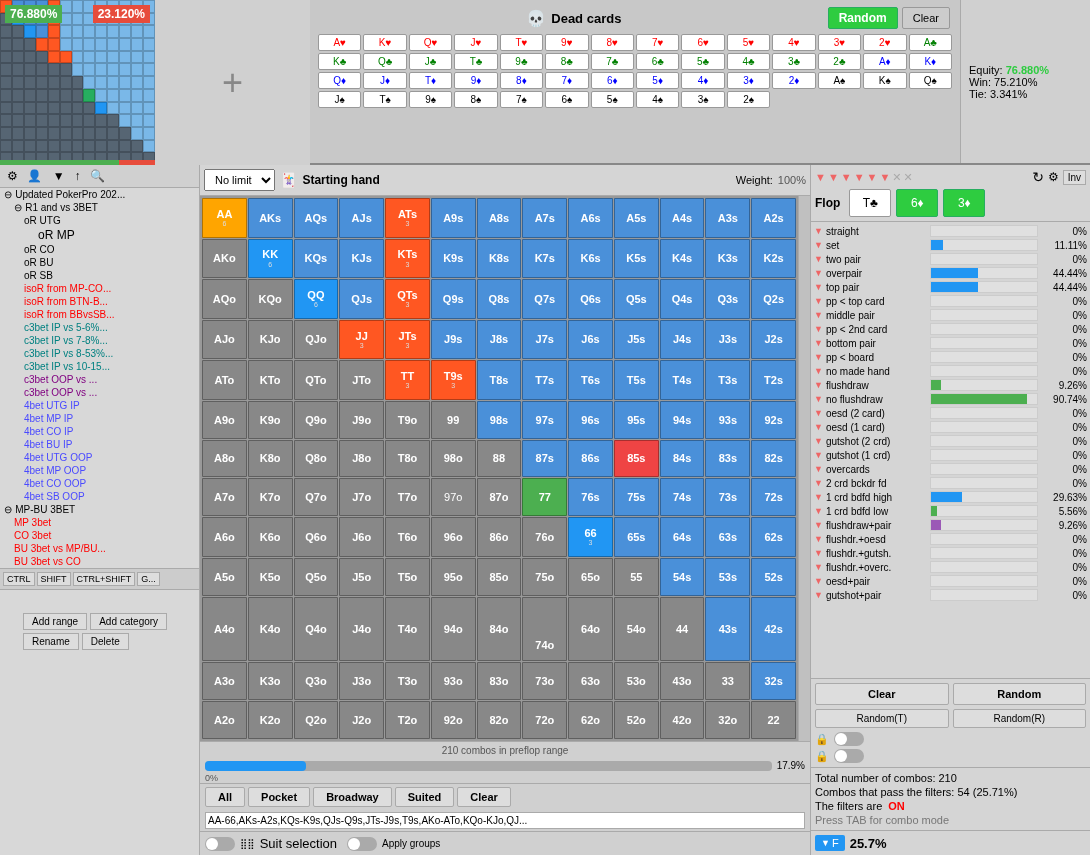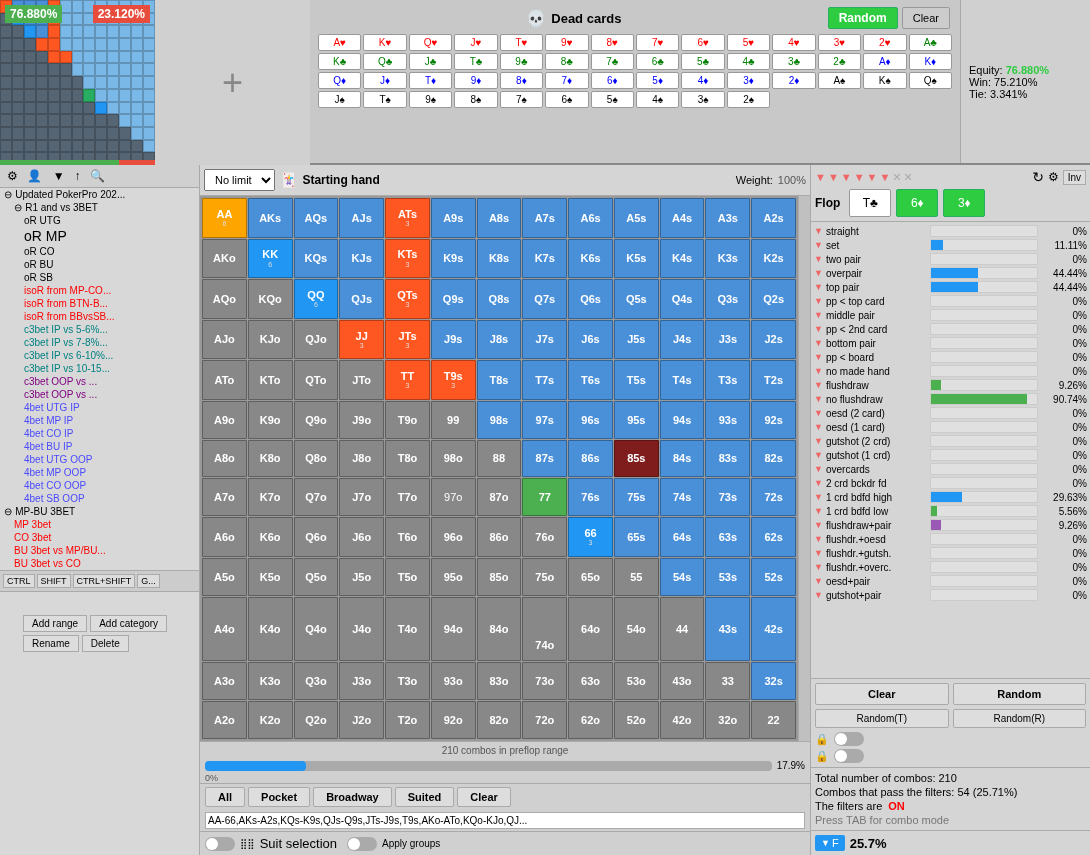--- a/index.html
+++ b/index.html
@@ -330,30 +330,30 @@
         <button style="font-size:12px;background:none;border:none;cursor:pointer;">👤</button>
         <button style="font-size:12px;background:none;border:none;cursor:pointer;">▼</button>
         <button style="font-size:12px;background:none;border:none;cursor:pointer;">↑</button>
         <button style="font-size:12px;background:none;border:none;cursor:pointer;">🔍</button>
       </div>
 
       <div id="sidebar-tree">
       <div style="padding: 1px 4px; cursor: pointer; font-size: 10px; white-space: nowrap; overflow: hidden; text-overflow: ellipsis; color: rgb(0, 0, 0);">⊖ Updated PokerPro 202...</div>
           <div style="padding: 1px 14px; cursor: pointer; font-size: 10px; white-space: nowrap; overflow: hidden; text-overflow: ellipsis; color: rgb(0, 0, 0);">⊖ R1 and vs 3BET</div>
           <div style="padding: 1px 24px; cursor: pointer; font-size: 10px; white-space: nowrap; overflow: hidden; text-overflow: ellipsis; color: rgb(0, 0, 0);">   oR UTG</div>
-          <div style="padding: 1px 24px; cursor: pointer; font-size: 14px; white-space: nowrap; overflow: hidden; text-overflow: ellipsis; color: rgb(0, 0, 0);">   oR MP</div>
+          <div style="padding: 1px 24px; cursor: pointer; font-size: 12px; white-space: nowrap; overflow: hidden; text-overflow: ellipsis; color: rgb(0, 0, 0); margin-left: 14px;">   oR MP</div>
           <div style="padding: 1px 24px; cursor: pointer; font-size: 10px; white-space: nowrap; overflow: hidden; text-overflow: ellipsis; color: rgb(0, 0, 0);">   oR CO</div>
           <div style="padding: 1px 24px; cursor: pointer; font-size: 10px; white-space: nowrap; overflow: hidden; text-overflow: ellipsis; color: rgb(0, 0, 0);">   oR BU</div>
           <div style="padding: 1px 24px; cursor: pointer; font-size: 10px; white-space: nowrap; overflow: hidden; text-overflow: ellipsis; color: rgb(0, 0, 0);">   oR SB</div>
           <div style="padding: 1px 24px; cursor: pointer; font-size: 10px; white-space: nowrap; overflow: hidden; text-overflow: ellipsis; color: red;">   isoR from MP-CO...</div>
           <div style="padding: 1px 24px; cursor: pointer; font-size: 10px; white-space: nowrap; overflow: hidden; text-overflow: ellipsis; color: red;">   isoR from BTN-B...</div>
           <div style="padding: 1px 24px; cursor: pointer; font-size: 10px; white-space: nowrap; overflow: hidden; text-overflow: ellipsis; color: red;">   isoR from BBvsSB...</div>
           <div style="padding: 1px 24px; cursor: pointer; font-size: 10px; white-space: nowrap; overflow: hidden; text-overflow: ellipsis; color: teal;">   c3bet IP vs 5-6%...</div>
           <div style="padding: 1px 24px; cursor: pointer; font-size: 10px; white-space: nowrap; overflow: hidden; text-overflow: ellipsis; color: teal;">   c3bet IP vs 7-8%...</div>
-          <div style="padding: 1px 24px; cursor: pointer; font-size: 10px; white-space: nowrap; overflow: hidden; text-overflow: ellipsis; color: teal;">   c3bet IP vs 6-10%...</div>
+          <div style="padding: 1px 24px; cursor: pointer; font-size: 10px; white-space: nowrap; overflow: hidden; text-overflow: ellipsis; color: teal;">   c3bet IP vs 8-53%...</div>
           <div style="padding: 1px 24px; cursor: pointer; font-size: 10px; white-space: nowrap; overflow: hidden; text-overflow: ellipsis; color: teal;">   c3bet IP vs 10-15...</div>
           <div style="padding: 1px 24px; cursor: pointer; font-size: 10px; white-space: nowrap; overflow: hidden; text-overflow: ellipsis; color: purple;">   c3bet OOP vs ...</div>
           <div style="padding: 1px 24px; cursor: pointer; font-size: 10px; white-space: nowrap; overflow: hidden; text-overflow: ellipsis; color: purple;">   c3bet OOP vs ...</div>
           <div style="padding: 1px 24px; cursor: pointer; font-size: 10px; white-space: nowrap; overflow: hidden; text-overflow: ellipsis; color: rgb(74, 74, 255);">   4bet UTG IP</div>
           <div style="padding: 1px 24px; cursor: pointer; font-size: 10px; white-space: nowrap; overflow: hidden; text-overflow: ellipsis; color: rgb(74, 74, 255);">   4bet MP IP</div>
           <div style="padding: 1px 24px; cursor: pointer; font-size: 10px; white-space: nowrap; overflow: hidden; text-overflow: ellipsis; color: rgb(74, 74, 255);">   4bet CO IP</div>
           <div style="padding: 1px 24px; cursor: pointer; font-size: 10px; white-space: nowrap; overflow: hidden; text-overflow: ellipsis; color: rgb(74, 74, 255);">   4bet BU IP</div>
           <div style="padding: 1px 24px; cursor: pointer; font-size: 10px; white-space: nowrap; overflow: hidden; text-overflow: ellipsis; color: rgb(74, 74, 255);">   4bet UTG OOP</div>
           <div style="padding: 1px 24px; cursor: pointer; font-size: 10px; white-space: nowrap; overflow: hidden; text-overflow: ellipsis; color: rgb(74, 74, 255);">   4bet MP OOP</div>
           <div style="padding: 1px 24px; cursor: pointer; font-size: 10px; white-space: nowrap; overflow: hidden; text-overflow: ellipsis; color: rgb(74, 74, 255);">   4bet CO OOP</div>
@@ -659,21 +659,21 @@
             </div>
             <div style="background: rgb(136, 136, 136); border: 1px solid rgba(0, 0, 0, 0.3); text-align: center; padding: 1px; font-size: 8.5px; color: white; cursor: pointer; border-radius: 1px; min-height: 22px; display: flex; flex-direction: column; align-items: center; justify-content: center; line-height: 1.1;">
               <span style="font-weight: bold;">88</span>
             </div>
             <div style="background: rgb(74, 144, 217); border: 1px solid rgba(0, 0, 0, 0.3); text-align: center; padding: 1px; font-size: 8.5px; color: white; cursor: pointer; border-radius: 1px; min-height: 22px; display: flex; flex-direction: column; align-items: center; justify-content: center; line-height: 1.1;">
               <span style="font-weight: bold;">87s</span>
             </div>
             <div style="background: rgb(74, 144, 217); border: 1px solid rgba(0, 0, 0, 0.3); text-align: center; padding: 1px; font-size: 8.5px; color: white; cursor: pointer; border-radius: 1px; min-height: 22px; display: flex; flex-direction: column; align-items: center; justify-content: center; line-height: 1.1;">
               <span style="font-weight: bold;">86s</span>
             </div>
-            <div style="background: #7f1d1d; border: 1px solid rgba(0, 0, 0, 0.3); text-align: center; padding: 1px; font-size: 8.5px; color: white; cursor: pointer; border-radius: 1px; min-height: 22px; display: flex; flex-direction: column; align-items: center; justify-content: center; line-height: 1.1;">
+            <div style="background: #ef4444; border: 1px solid rgba(0, 0, 0, 0.3); text-align: center; padding: 1px; font-size: 8.5px; color: white; cursor: pointer; border-radius: 1px; min-height: 22px; display: flex; flex-direction: column; align-items: center; justify-content: center; line-height: 1.1;">
               <span style="font-weight: bold;">85s</span>
             </div>
             <div style="background: rgb(74, 144, 217); border: 1px solid rgba(0, 0, 0, 0.3); text-align: center; padding: 1px; font-size: 8.5px; color: white; cursor: pointer; border-radius: 1px; min-height: 22px; display: flex; flex-direction: column; align-items: center; justify-content: center; line-height: 1.1;">
               <span style="font-weight: bold;">84s</span>
             </div>
             <div style="background: rgb(74, 144, 217); border: 1px solid rgba(0, 0, 0, 0.3); text-align: center; padding: 1px; font-size: 8.5px; color: white; cursor: pointer; border-radius: 1px; min-height: 22px; display: flex; flex-direction: column; align-items: center; justify-content: center; line-height: 1.1;">
               <span style="font-weight: bold;">83s</span>
             </div>
             <div style="background: rgb(74, 144, 217); border: 1px solid rgba(0, 0, 0, 0.3); text-align: center; padding: 1px; font-size: 8.5px; color: white; cursor: pointer; border-radius: 1px; min-height: 22px; display: flex; flex-direction: column; align-items: center; justify-content: center; line-height: 1.1;">
               <span style="font-weight: bold;">82s</span>

